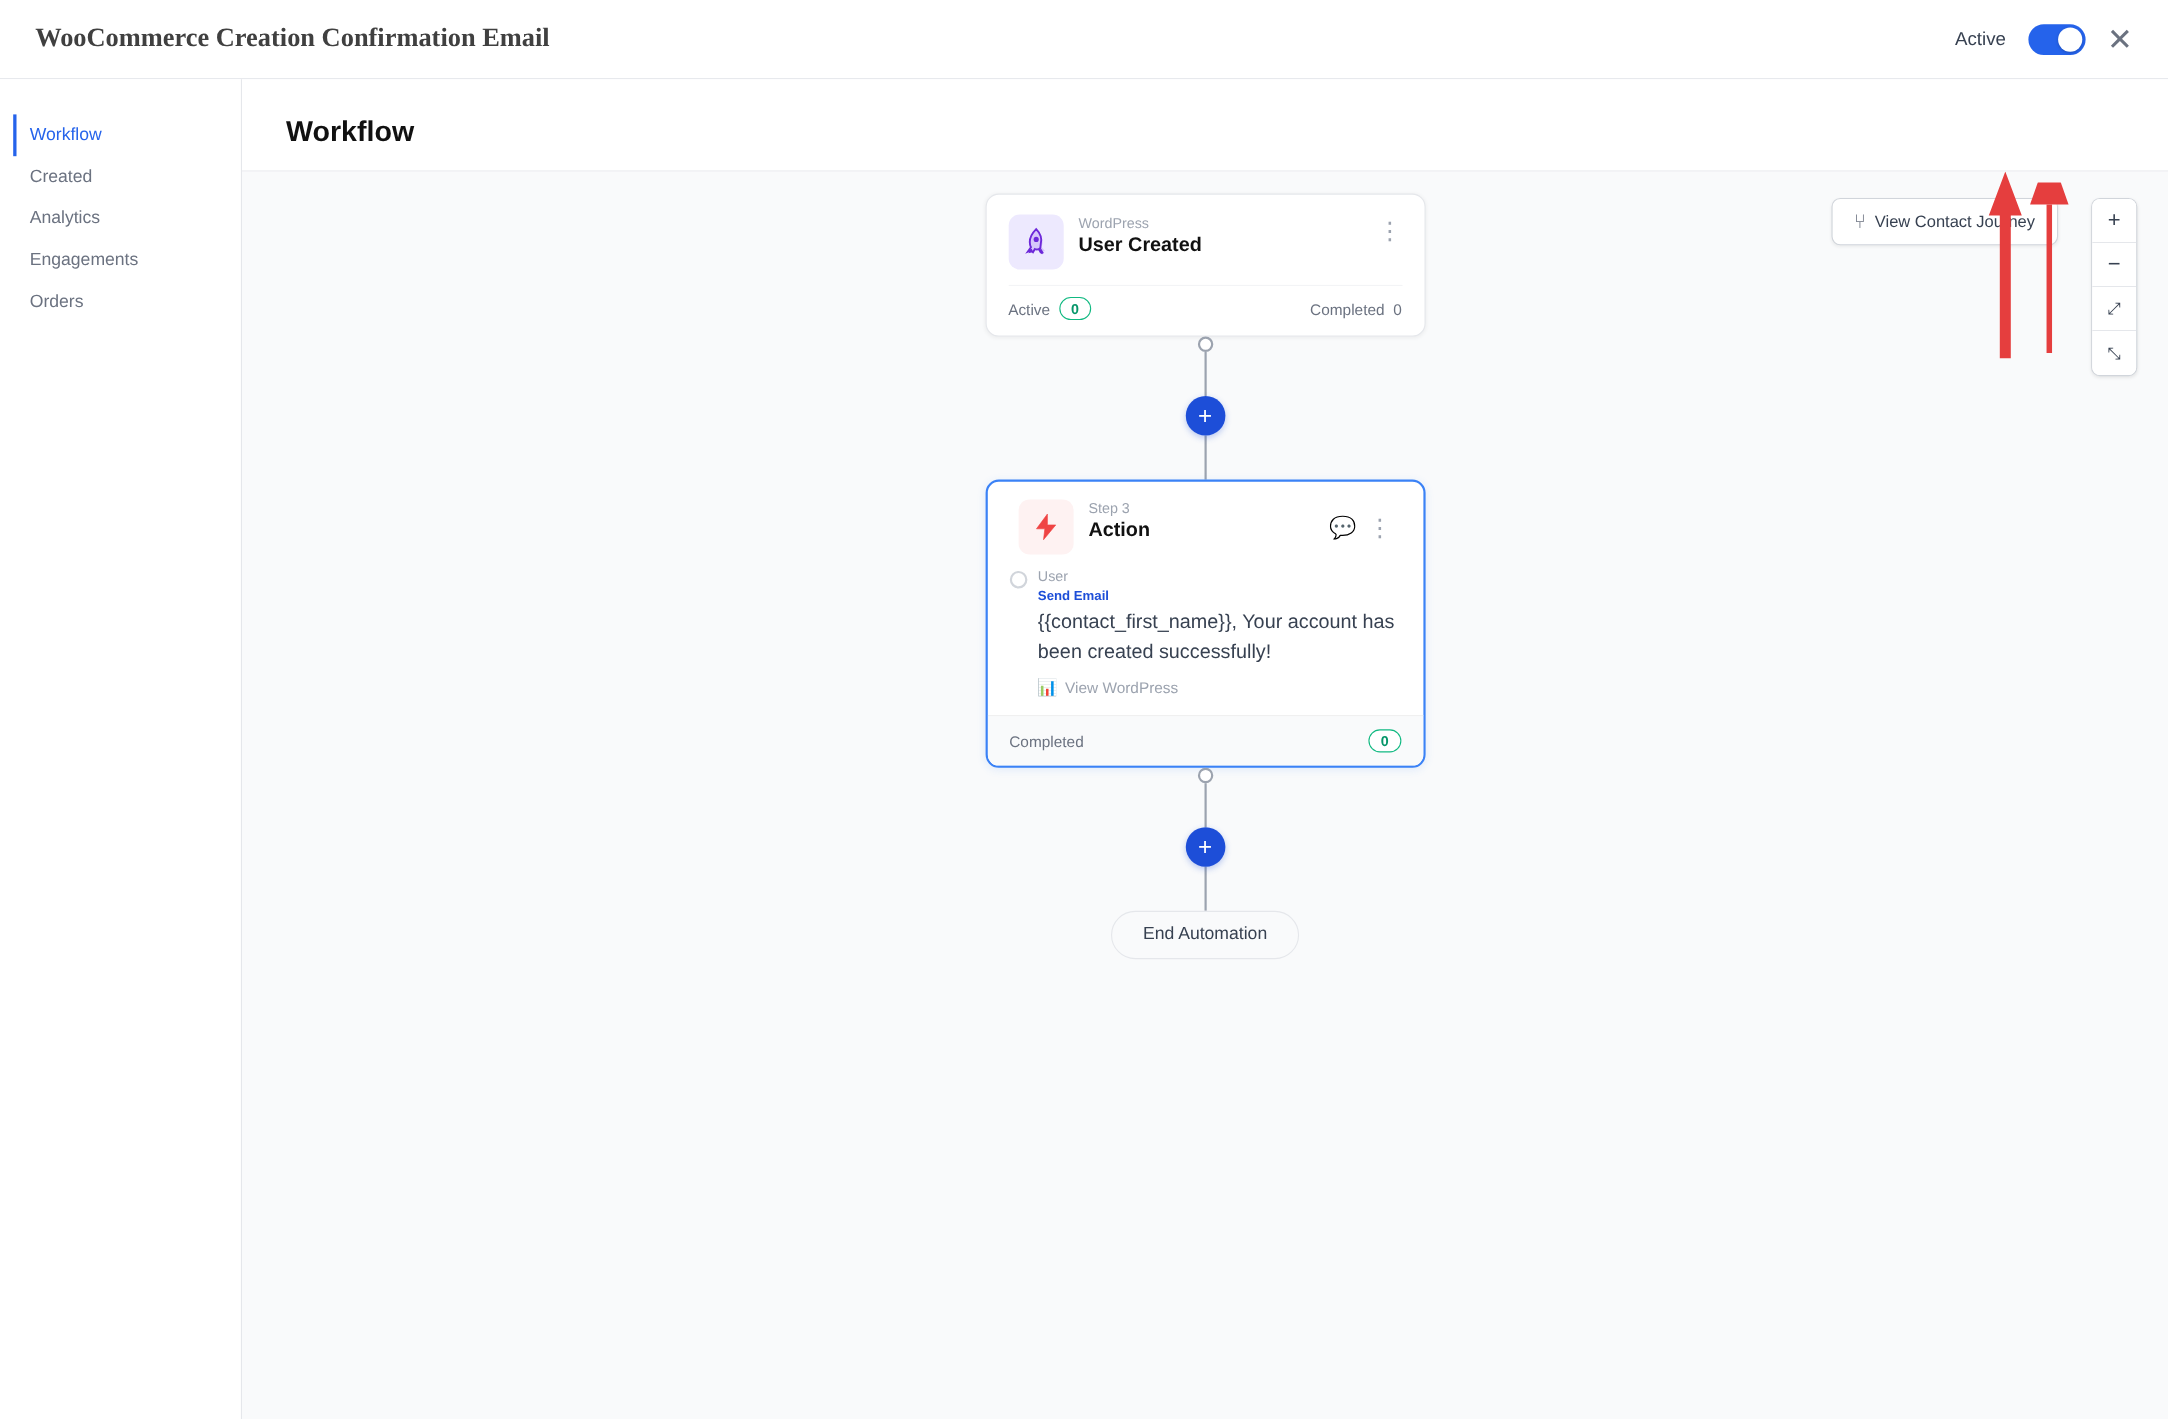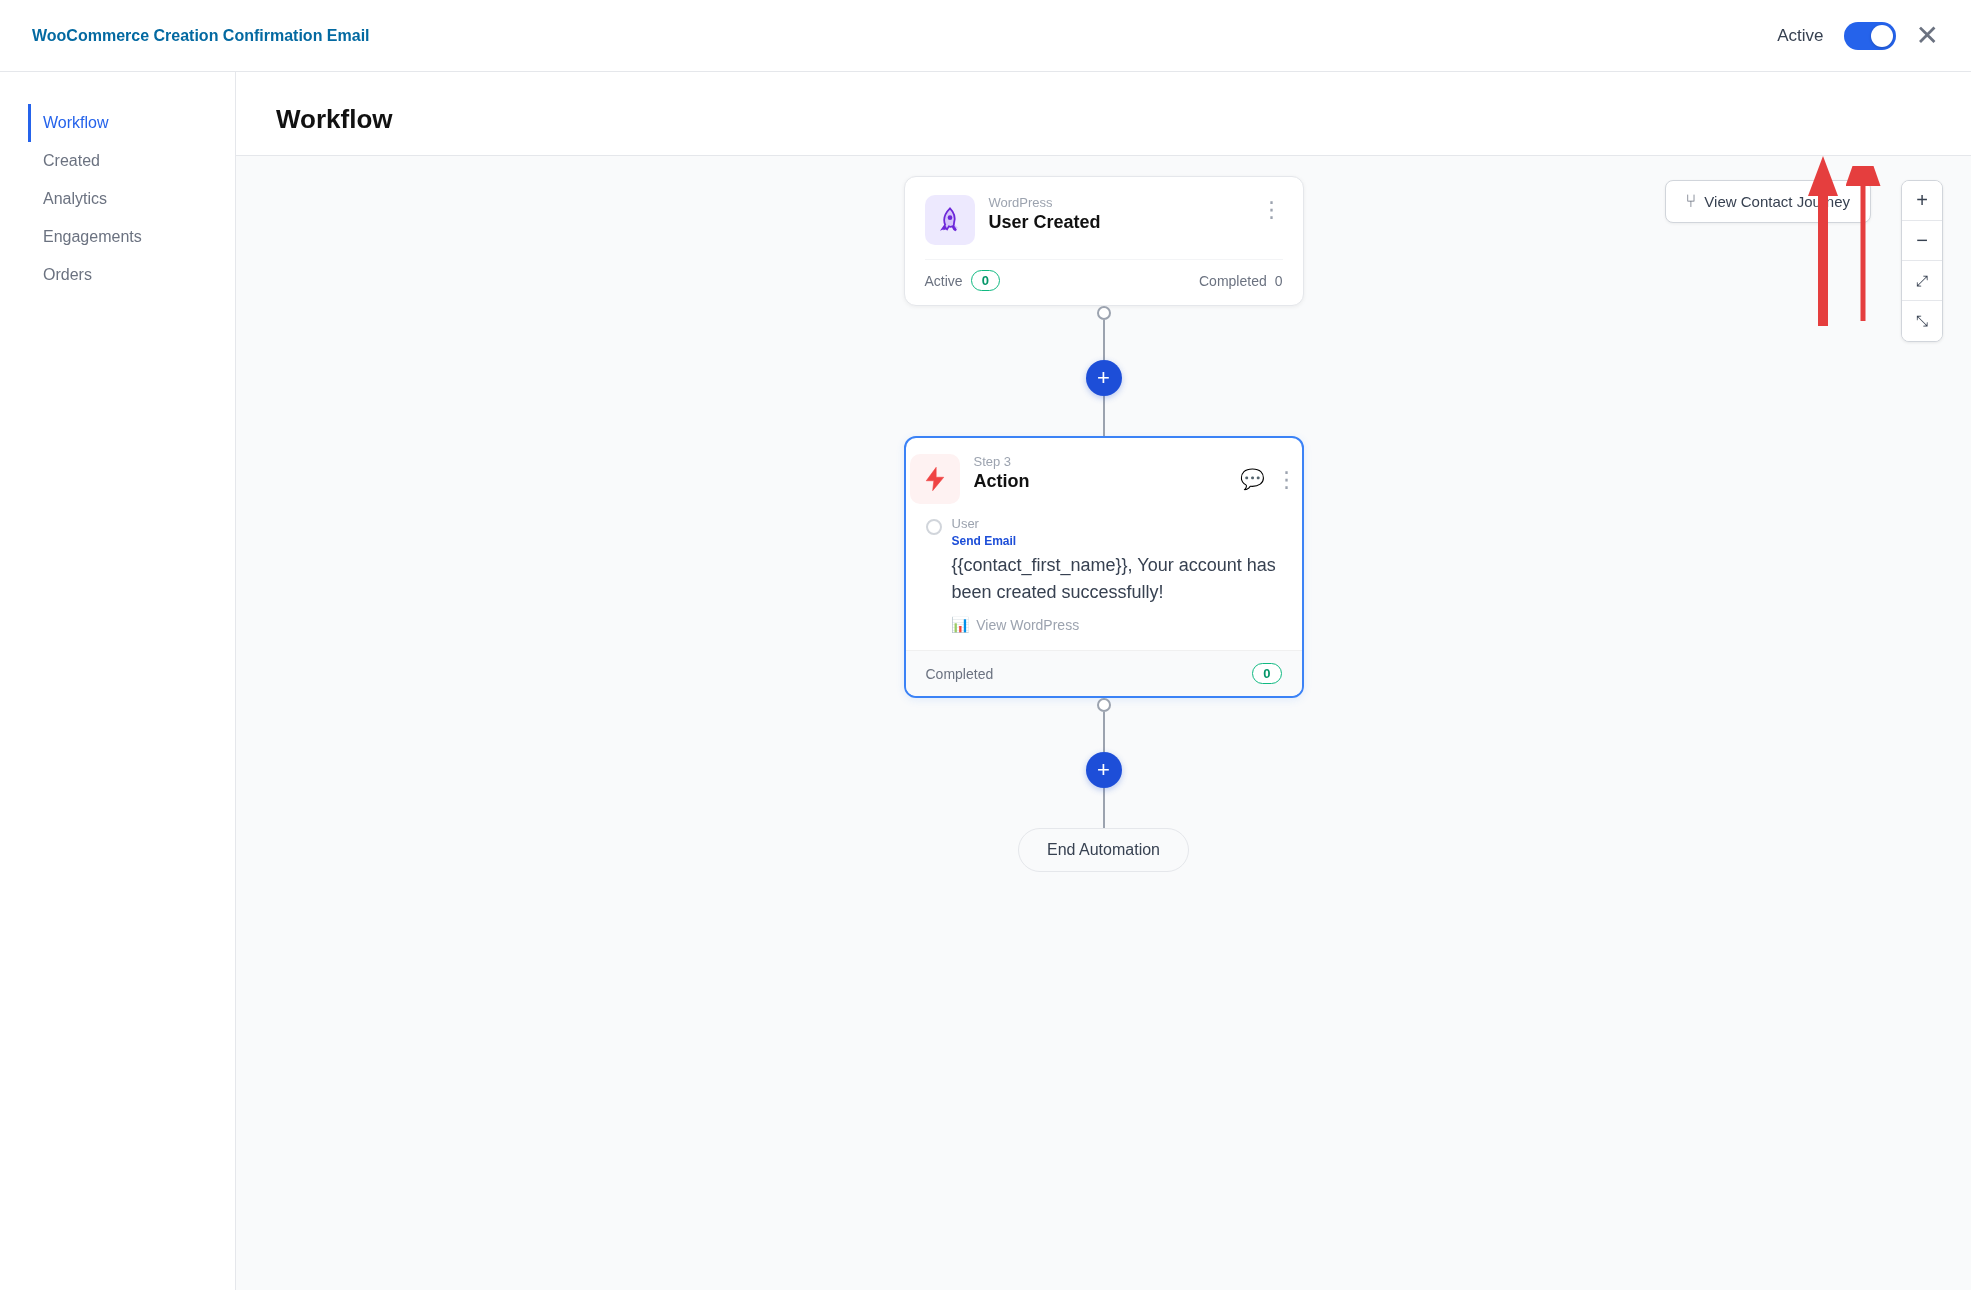--- a/index.html
+++ b/index.html
@@ -5,40 +5,40 @@
     * { box-sizing: border-box; margin: 0; padding: 0; }
     body { font-family: -apple-system, BlinkMacSystemFont, 'Segoe UI', sans-serif; background: #fff; width: 1971px; height: 1290px; overflow: hidden; }
 
     
     .header {
       display: flex; align-items: center; justify-content: space-between;
       padding: 0 32px; height: 72px;
       border-bottom: 1px solid #e5e7eb;
       background: #fff;
     }
-    .header-title { font-size: 16px; font-weight: 600; color: #0369a1; }
+    .header-title { font-size: 24px; font-weight: 600; color: #404040; font-family: Liberation Serif, serif; }
     .header-right { display: flex; align-items: center; gap: 20px; }
     .active-label { font-size: 17px; color: #374151; }
     .toggle-wrapper { display: flex; align-items: center; }
     .toggle {
       width: 52px; height: 28px; background: #2563eb; border-radius: 14px;
       position: relative; cursor: pointer;
     }
     .toggle-knob {
       width: 22px; height: 22px; background: #fff; border-radius: 50%;
       position: absolute; top: 3px; right: 3px;
       box-shadow: 0 1px 3px rgba(0,0,0,0.2);
     }
     .close-btn {
       font-size: 28px; color: #6b7280; cursor: pointer; background: none; border: none;
       line-height: 1;
     }
 
     
-    .main-layout { display: flex; height: calc(1290px - 72px); margin-left: 16px; }
+    .main-layout { display: flex; height: calc(1290px - 72px); }
 
     
     .sidebar {
       width: 220px; padding: 32px 24px;
       border-right: 1px solid #e5e7eb;
       background: #fff;
     }
     .sidebar-item {
       padding: 10px 0; font-size: 16px; color: #6b7280; cursor: pointer;
       border-left: 3px solid transparent; padding-left: 12px; margin-left: -12px;
@@ -172,21 +172,21 @@
     .action-card {
       background: #fff;
       border: 2px solid #3b82f6;
       border-radius: 12px;
       width: 400px;
       box-shadow: 0 2px 8px rgba(59,130,246,0.12);
       overflow: hidden;
     }
     .action-card-header {
       display: flex; align-items: center; gap: 14px;
-      padding: 16px 4px 12px;
+      padding: 16px 28px 12px;
       justify-content: space-between;
     }
     .action-icon-wrap {
       width: 50px; height: 50px; border-radius: 10px;
       background: #fef2f2; display: flex; align-items: center; justify-content: center;
       flex-shrink: 0;
     }
     .action-header-icons { display: flex; align-items: center; gap: 10px; }
     .comment-icon { font-size: 20px; color: #9ca3af; cursor: pointer; }
 

